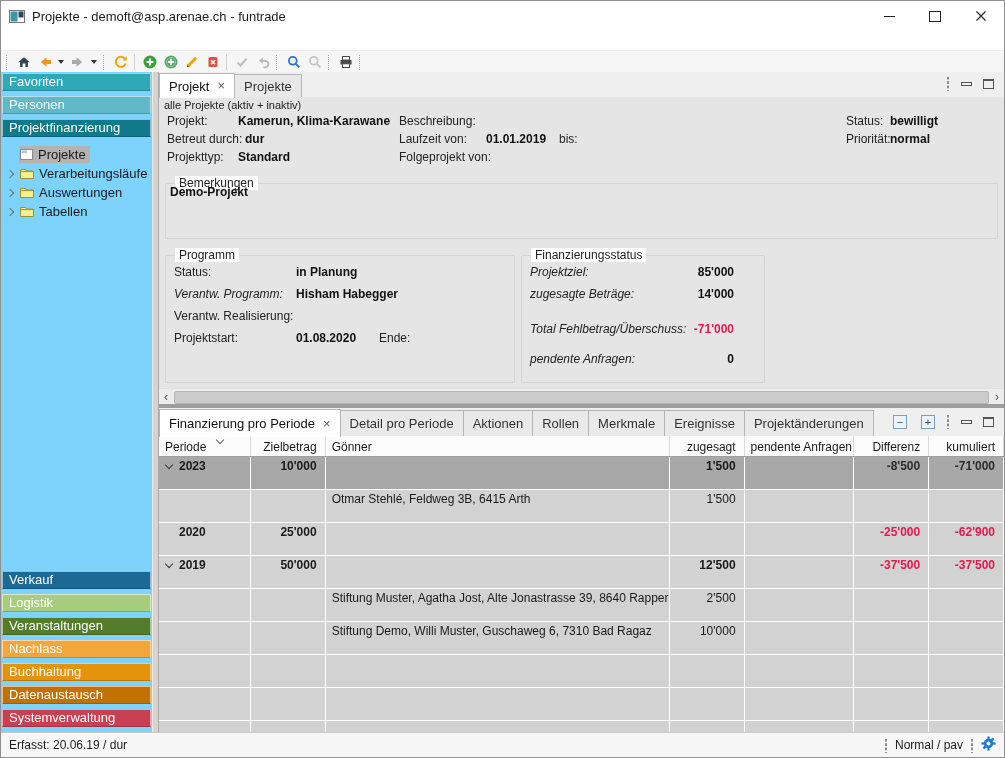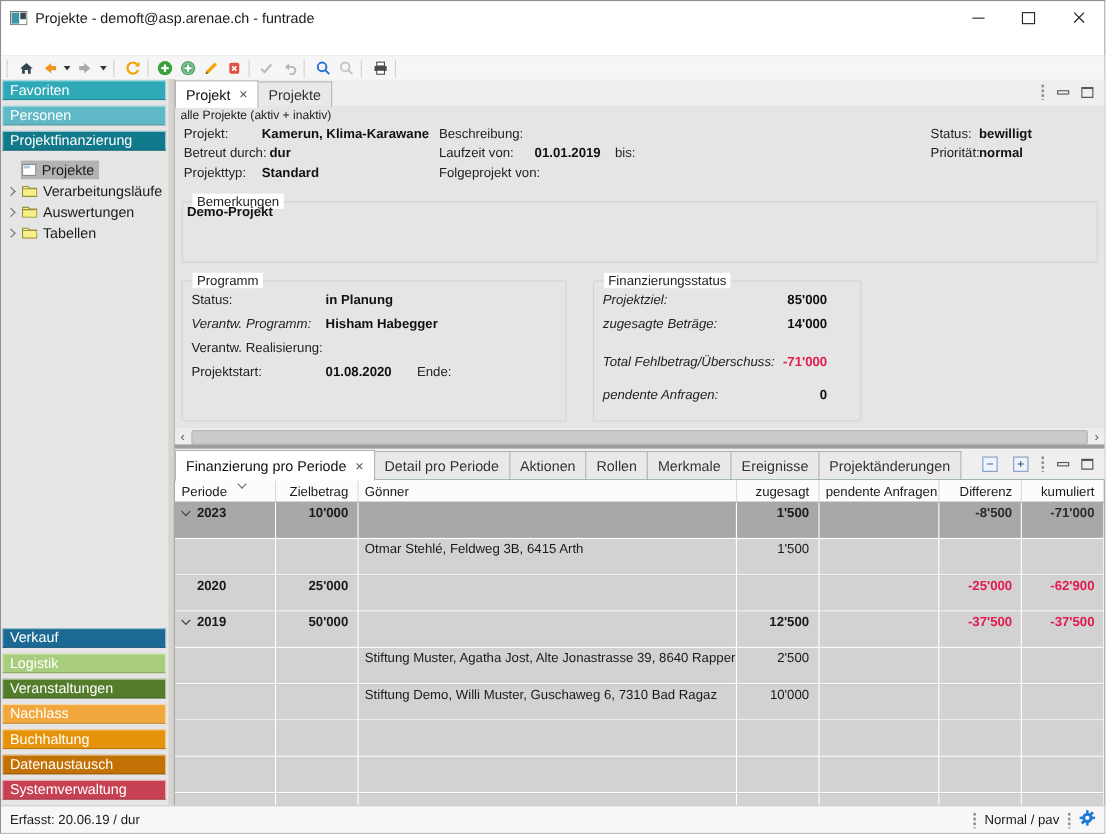--- a/index.html
+++ b/index.html
@@ -24,21 +24,21 @@
            border-top:1px solid #ececec;display:flex;align-items:center;padding-left:2px}
   .tb-icon{width:21px;height:20px;display:flex;align-items:center;justify-content:center}
   .tb-grip{width:3px;height:15px;border-left:1px dotted #aaa;margin:0 3px}
   .tb-sep{width:1px;height:16px;border-left:1px solid #d2d2d2;margin:0 3px}
   .caret{width:0;height:0;border-left:3.5px solid transparent;border-right:3.5px solid transparent;border-top:4px solid #333;margin:0 3px}
 
   
   #content{position:absolute;top:71px;left:0;right:0;bottom:25px}
 
   
-  #sidebar{position:absolute;left:0;top:0;bottom:0;width:151px;background:#e5e5e5;display:flex;flex-direction:column;padding-top:1px;box-sizing:border-box}
+  #sidebar{position:absolute;left:0;top:0;bottom:0;width:151px;background:#7dd3fc;display:flex;flex-direction:column;padding-top:1px;box-sizing:border-box}
   .sb-header{height:16px;line-height:15px;margin:0 1px 5px 1px;padding-left:6px;color:#fff;font-size:13px;
              border:1px solid rgba(255,255,255,.55);border-bottom-color:rgba(0,0,0,.18);flex:none}
   #sb-tree{padding:3px 0 0 0}
   .tree-item{display:flex;align-items:center;height:19px;position:relative;padding-left:18px}
   .tree-chev{position:absolute;left:6px;width:5px;height:5px;border-right:1.6px solid #6e6e6e;border-bottom:1.6px solid #6e6e6e;transform:rotate(-45deg)}
   .tree-sel{display:flex;align-items:center;gap:5px;padding:1px 4px 1px 1px}
   .tree-item.selected .tree-sel{background:#b3b3b3}
   .tree-label{font-size:13px;white-space:nowrap}
   #sb-spacer{flex:1}
 
@@ -331,21 +331,21 @@
           <span class="flabel" style="top:9px;left:8px">Status:</span>
           <span class="fvalue" style="top:9px;left:130px">in Planung</span>
           <span class="flabel it" style="top:31px;left:8px">Verantw. Programm:</span>
           <span class="fvalue" style="top:31px;left:130px">Hisham Habegger</span>
           <span class="flabel" style="top:53px;left:8px">Verantw. Realisierung:</span>
           <span class="flabel" style="top:75px;left:8px">Projektstart:</span>
           <span class="fvalue" style="top:75px;left:130px">01.08.2020</span>
           <span class="flabel" style="top:75px;left:213px">Ende:</span>
         </div>
 
-        <div class="fieldset" style="left:380px;top:158px;width:244px;height:128px">
+        <div class="fieldset" style="left:362px;top:158px;width:244px;height:128px">
           <span class="legend">Finanzierungsstatus</span>
           <span class="flabel it" style="top:9px;left:8px">Projektziel:</span>
           <span class="fvalue" style="top:9px;right:30px">85'000</span>
           <span class="flabel it" style="top:31px;left:8px">zugesagte Beträge:</span>
           <span class="fvalue" style="top:31px;right:30px">14'000</span>
           <span class="flabel it" style="top:66px;left:8px">Total Fehlbetrag/Überschuss:</span>
           <span class="fvalue neg-val" style="top:66px;right:30px">-71'000</span>
           <span class="flabel it" style="top:96px;left:8px">pendente Anfragen:</span>
           <span class="fvalue" style="top:96px;right:30px">0</span>
         </div>

